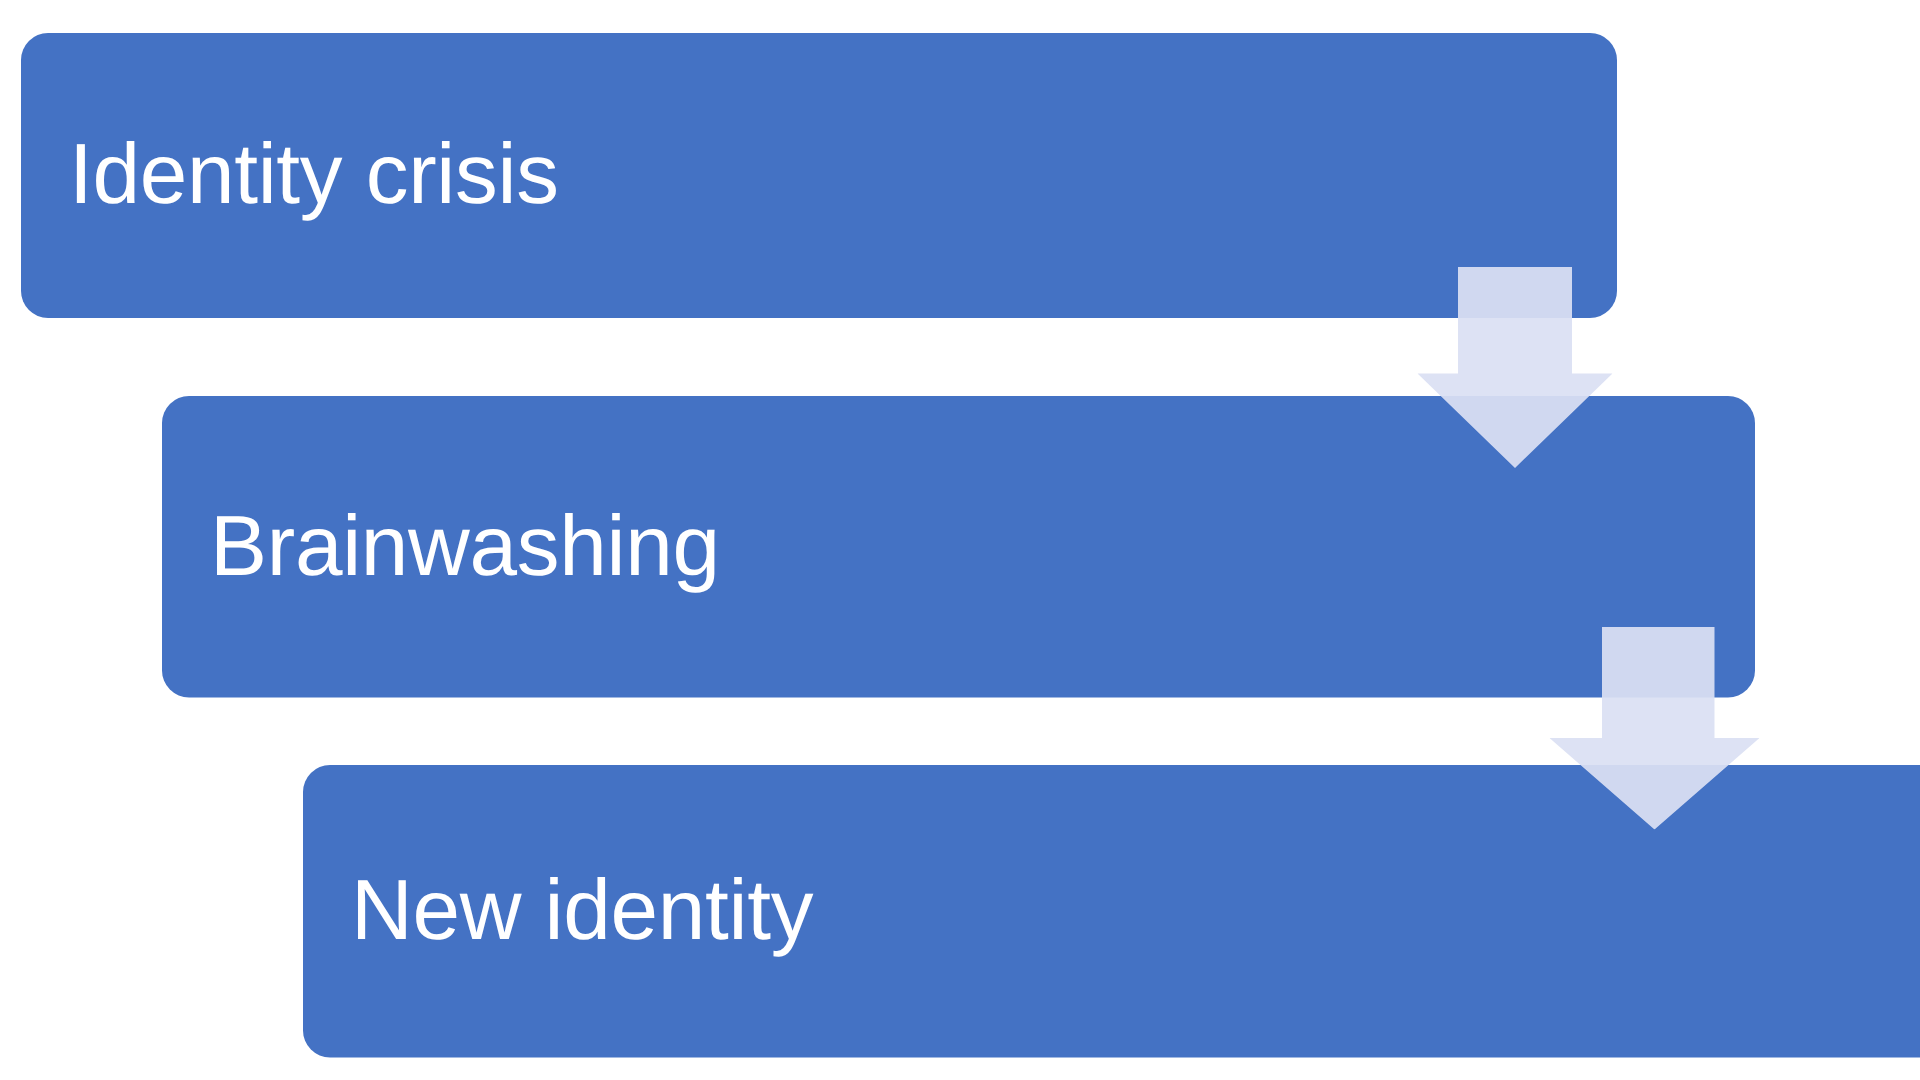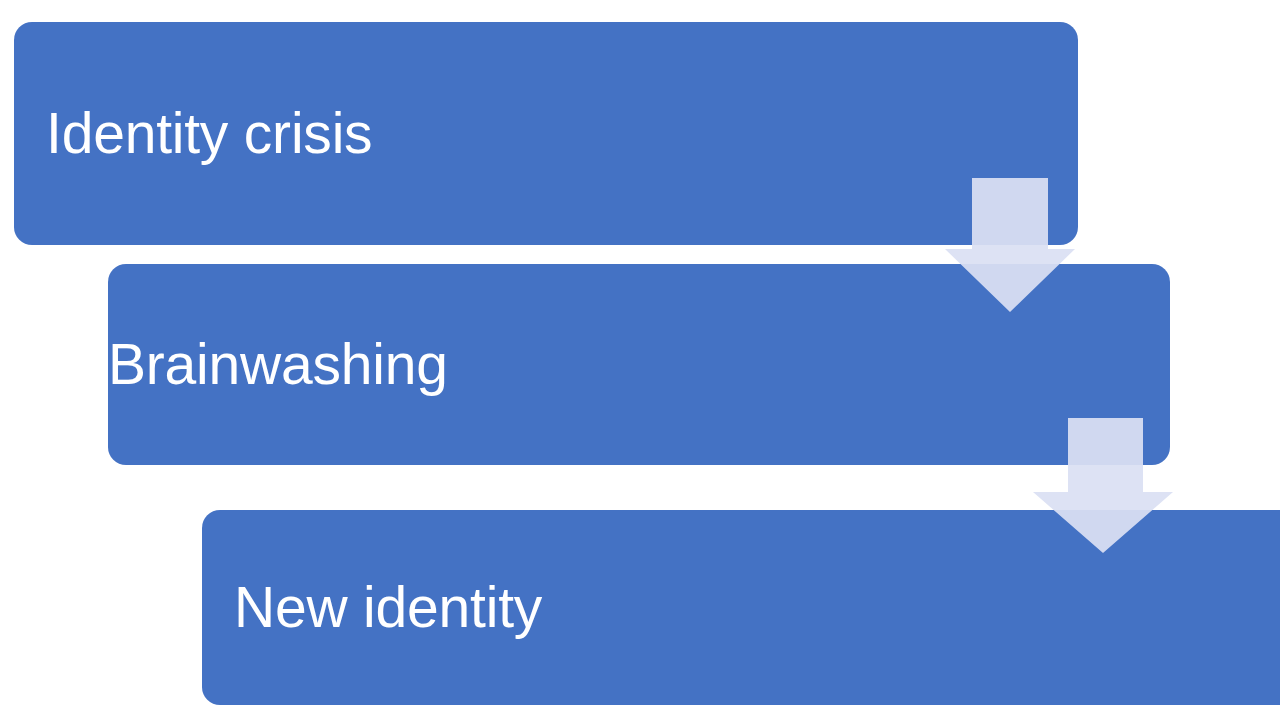--- a/index.html
+++ b/index.html
@@ -34,29 +34,30 @@
     font-weight: 400;
     line-height: 1.05;
     letter-spacing: -0.2px;
     white-space: nowrap;
   }
   
   #box-1 {
     left: 14px;
     top: 22px;
     width: 1064px;
-    height: 223px;
+    height: 190px;
     padding-left: 32px;
   }
   
   #box-2 {
     left: 108px;
     top: 264px;
     width: 1062px;
     height: 201px;
+    padding-left: 32px;
   }
   
   #box-3 {
     left: 202px;
     top: 510px;
     width: 1173px;
     height: 195px;
     padding-left: 32px;
   }
 

